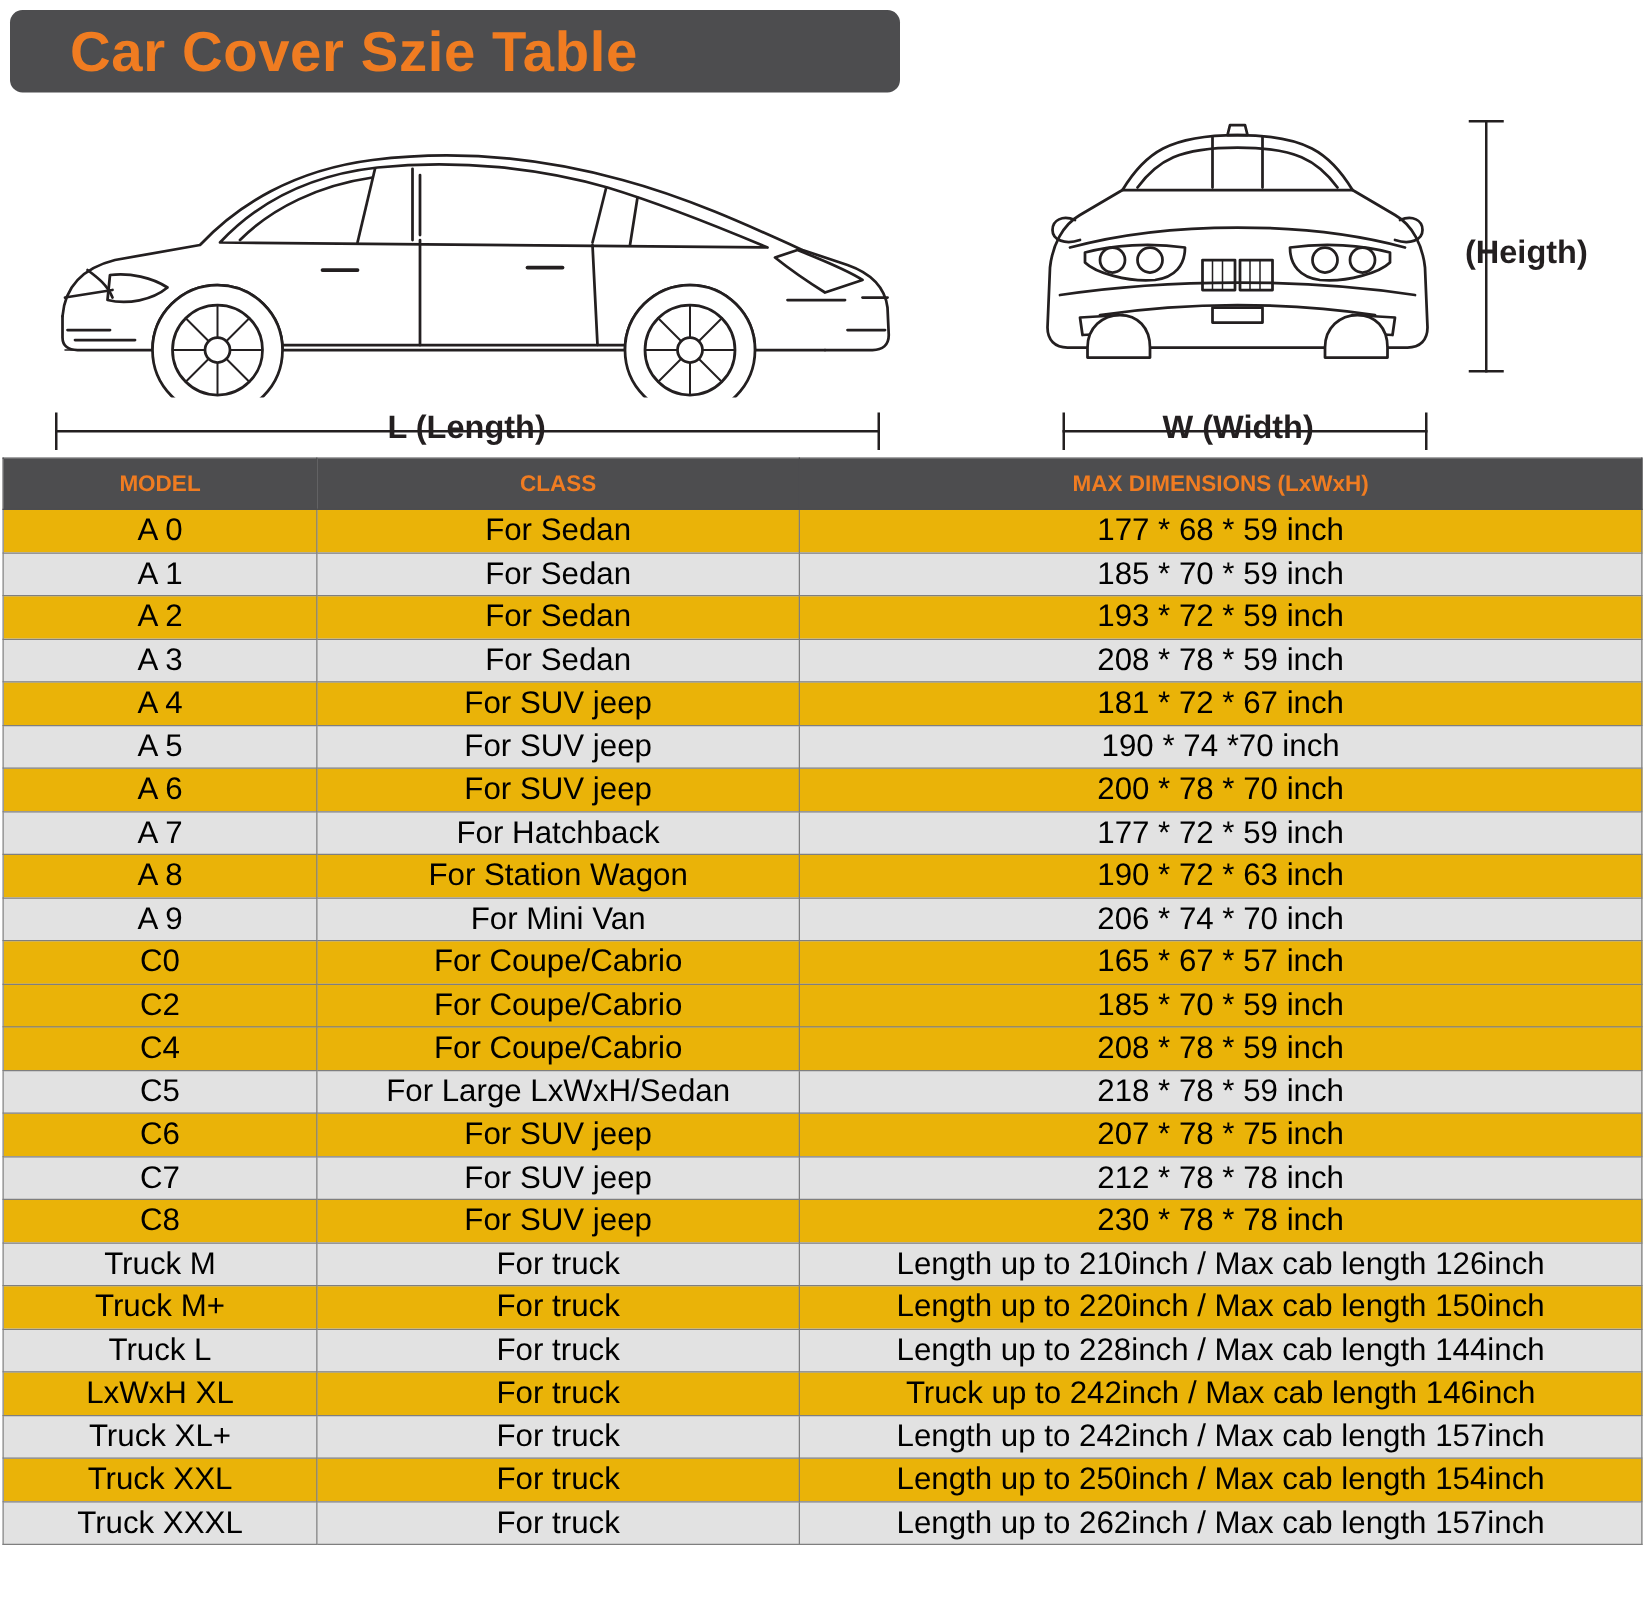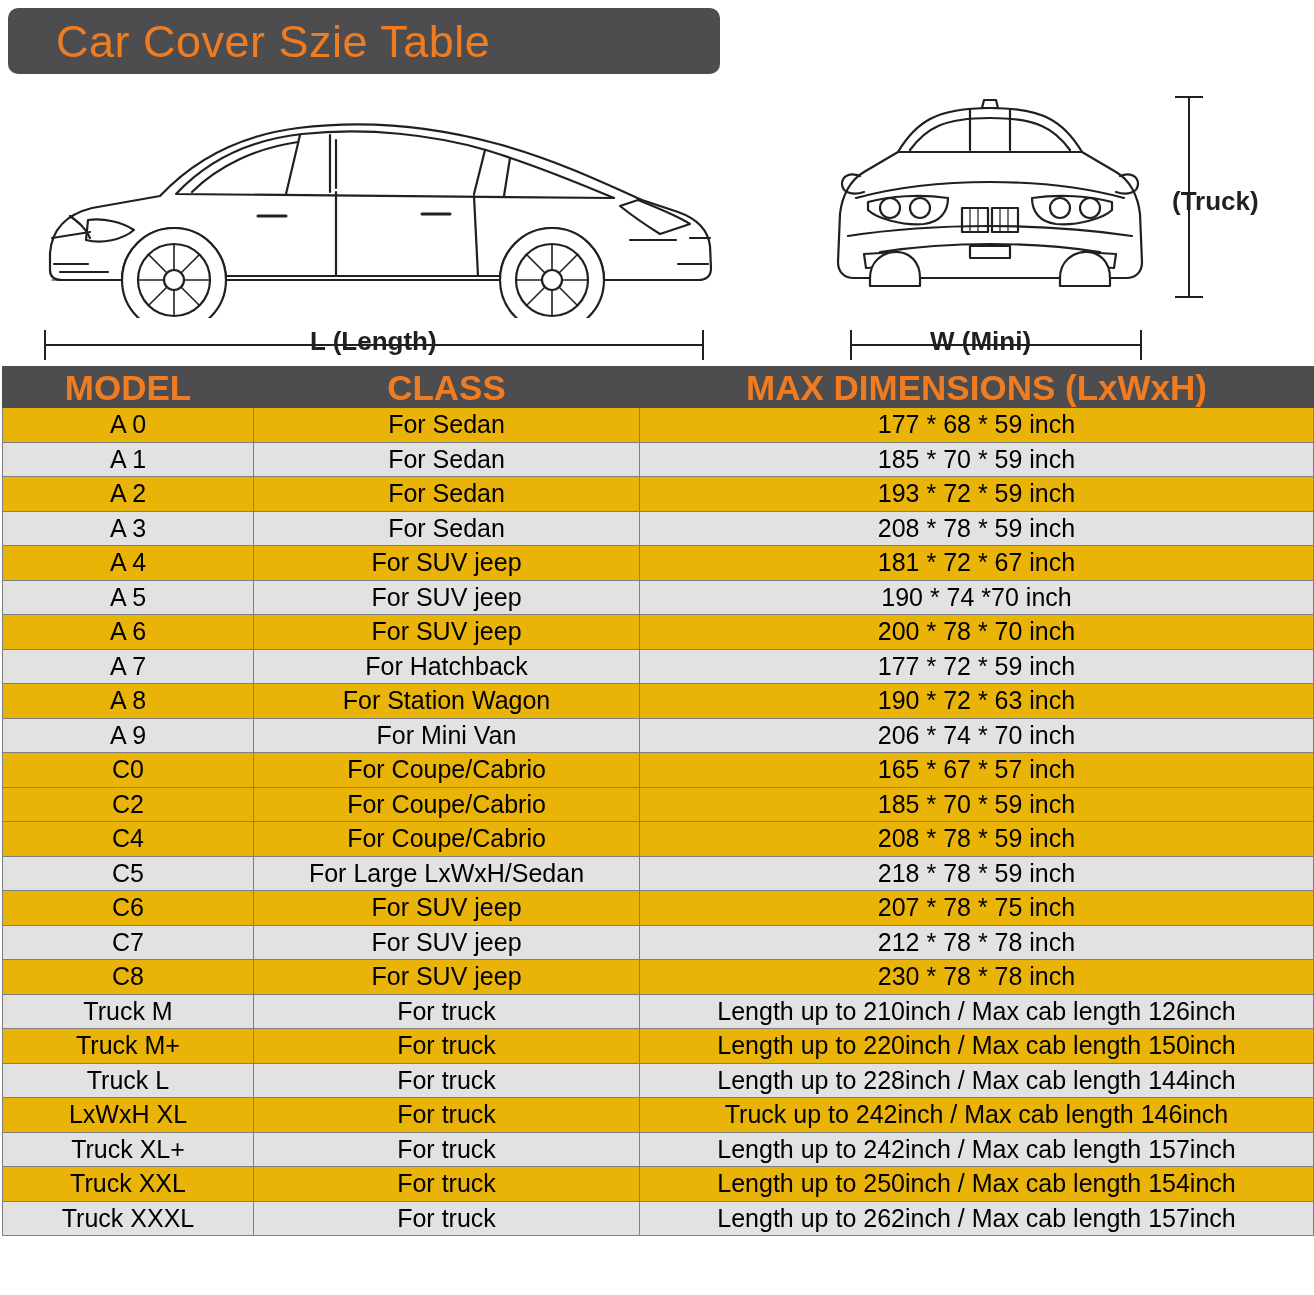--- a/index.html
+++ b/index.html
@@ -30,21 +30,21 @@
     background: #4d4d4f;
     border-radius: 10px;
     display: flex;
     align-items: center;
     padding-left: 48px;
     box-sizing: border-box;
   }
   .title-bar .title-text {
     color: #f07c21;
     font-size: 45px;
-    font-weight: normal;
+    font-weight: bold;
     letter-spacing: 0.5px;
     line-height: 1;
   }
 
   
   .illustration {
     position: absolute;
     left: 0;
     top: 78px;
     width: 1314px;
@@ -102,21 +102,21 @@
     font-size: 25px;
     height: 33.5px;
     padding: 0;
     line-height: 1;
     font-family: "Liberation Sans", sans-serif;
   }
   table.size-table thead th {
     background: #4d4d4f;
     color: #f07c21;
     font-weight: bold;
-    font-size: 35px;
+    font-size: 18px;
     height: 40px;
     border: 1px solid #4d4d4f;
   }
   table.size-table tbody tr.odd td {
     background: #eab308;
   }
   table.size-table tbody tr.even td {
     background: #e2e2e2;
   }
   .col-model { width: 250px; }
@@ -235,26 +235,26 @@
         <path d="M50,192 C50,176 62,166 76,166 C90,166 100,176 100,192 L100,200 L50,200 Z" fill="#ffffff"></path>
         <path d="M240,192 C240,176 252,166 266,166 C280,166 290,176 290,192 L290,200 L240,200 Z" fill="#ffffff"></path>
 
         <path d="M164,14 L176,14 L178,22 L162,22 Z"></path>
       </g>
     </svg>
 
     <div class="dim-cap" style="left:850px; top:252px; height:30px;"></div>
     <div class="dim-cap" style="left:1140px; top:252px; height:30px;"></div>
     <div class="dim-line" style="left:850px; top:266px; width:292px;"></div>
-    <div class="dim-label" style="left:930px; top:248px;">W (Mini)</div>
+    <div class="dim-label" style="left:930px; top:248px;">W (Width)</div>
 
     <div class="dim-line" style="left:1175px; top:18px; width:28px;"></div>
     <div class="dim-cap" style="left:1188px; top:18px; height:202px;"></div>
     <div class="dim-line" style="left:1175px; top:218px; width:28px;"></div>
-    <div class="dim-label" style="left:1172px; top:108px;">(Truck)</div>
+    <div class="dim-label" style="left:1172px; top:108px;">(Heigth)</div>
   </div>
 
   <table class="size-table">
     <thead>
       <tr>
         <th class="col-model">MODEL</th>
         <th class="col-class">CLASS</th>
         <th class="col-dims">MAX DIMENSIONS (LxWxH)</th>
       </tr>
     </thead>

